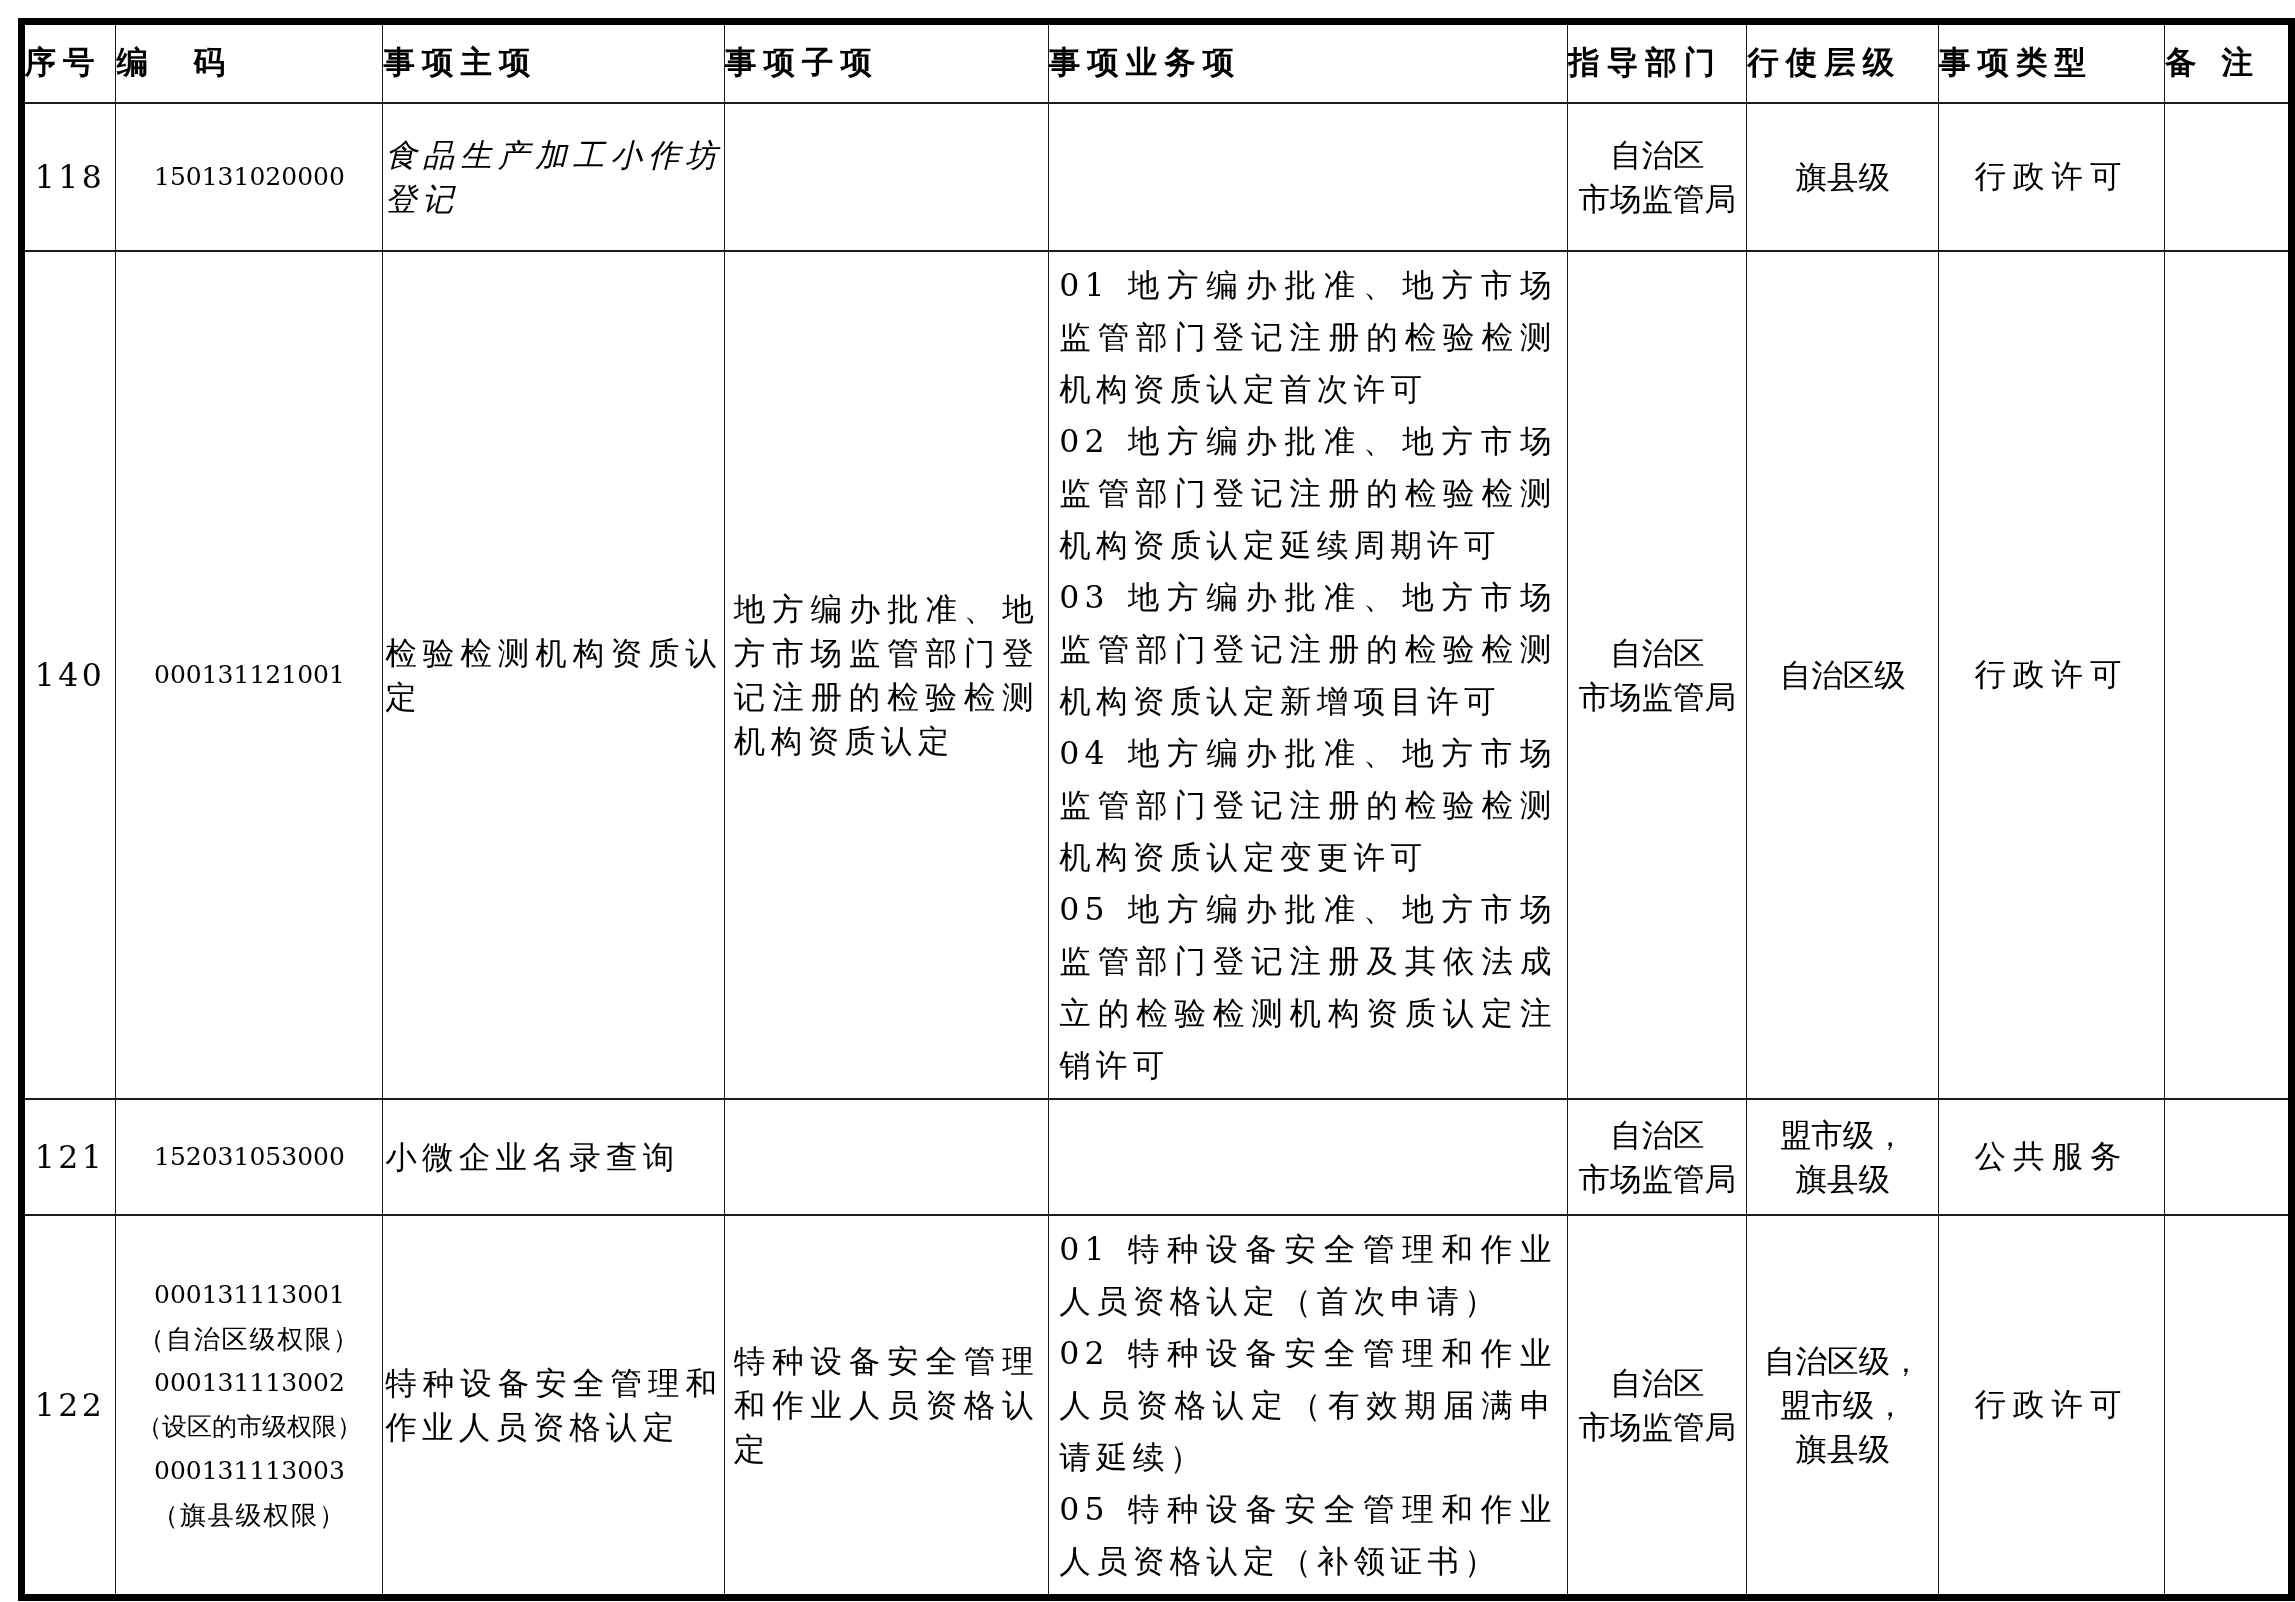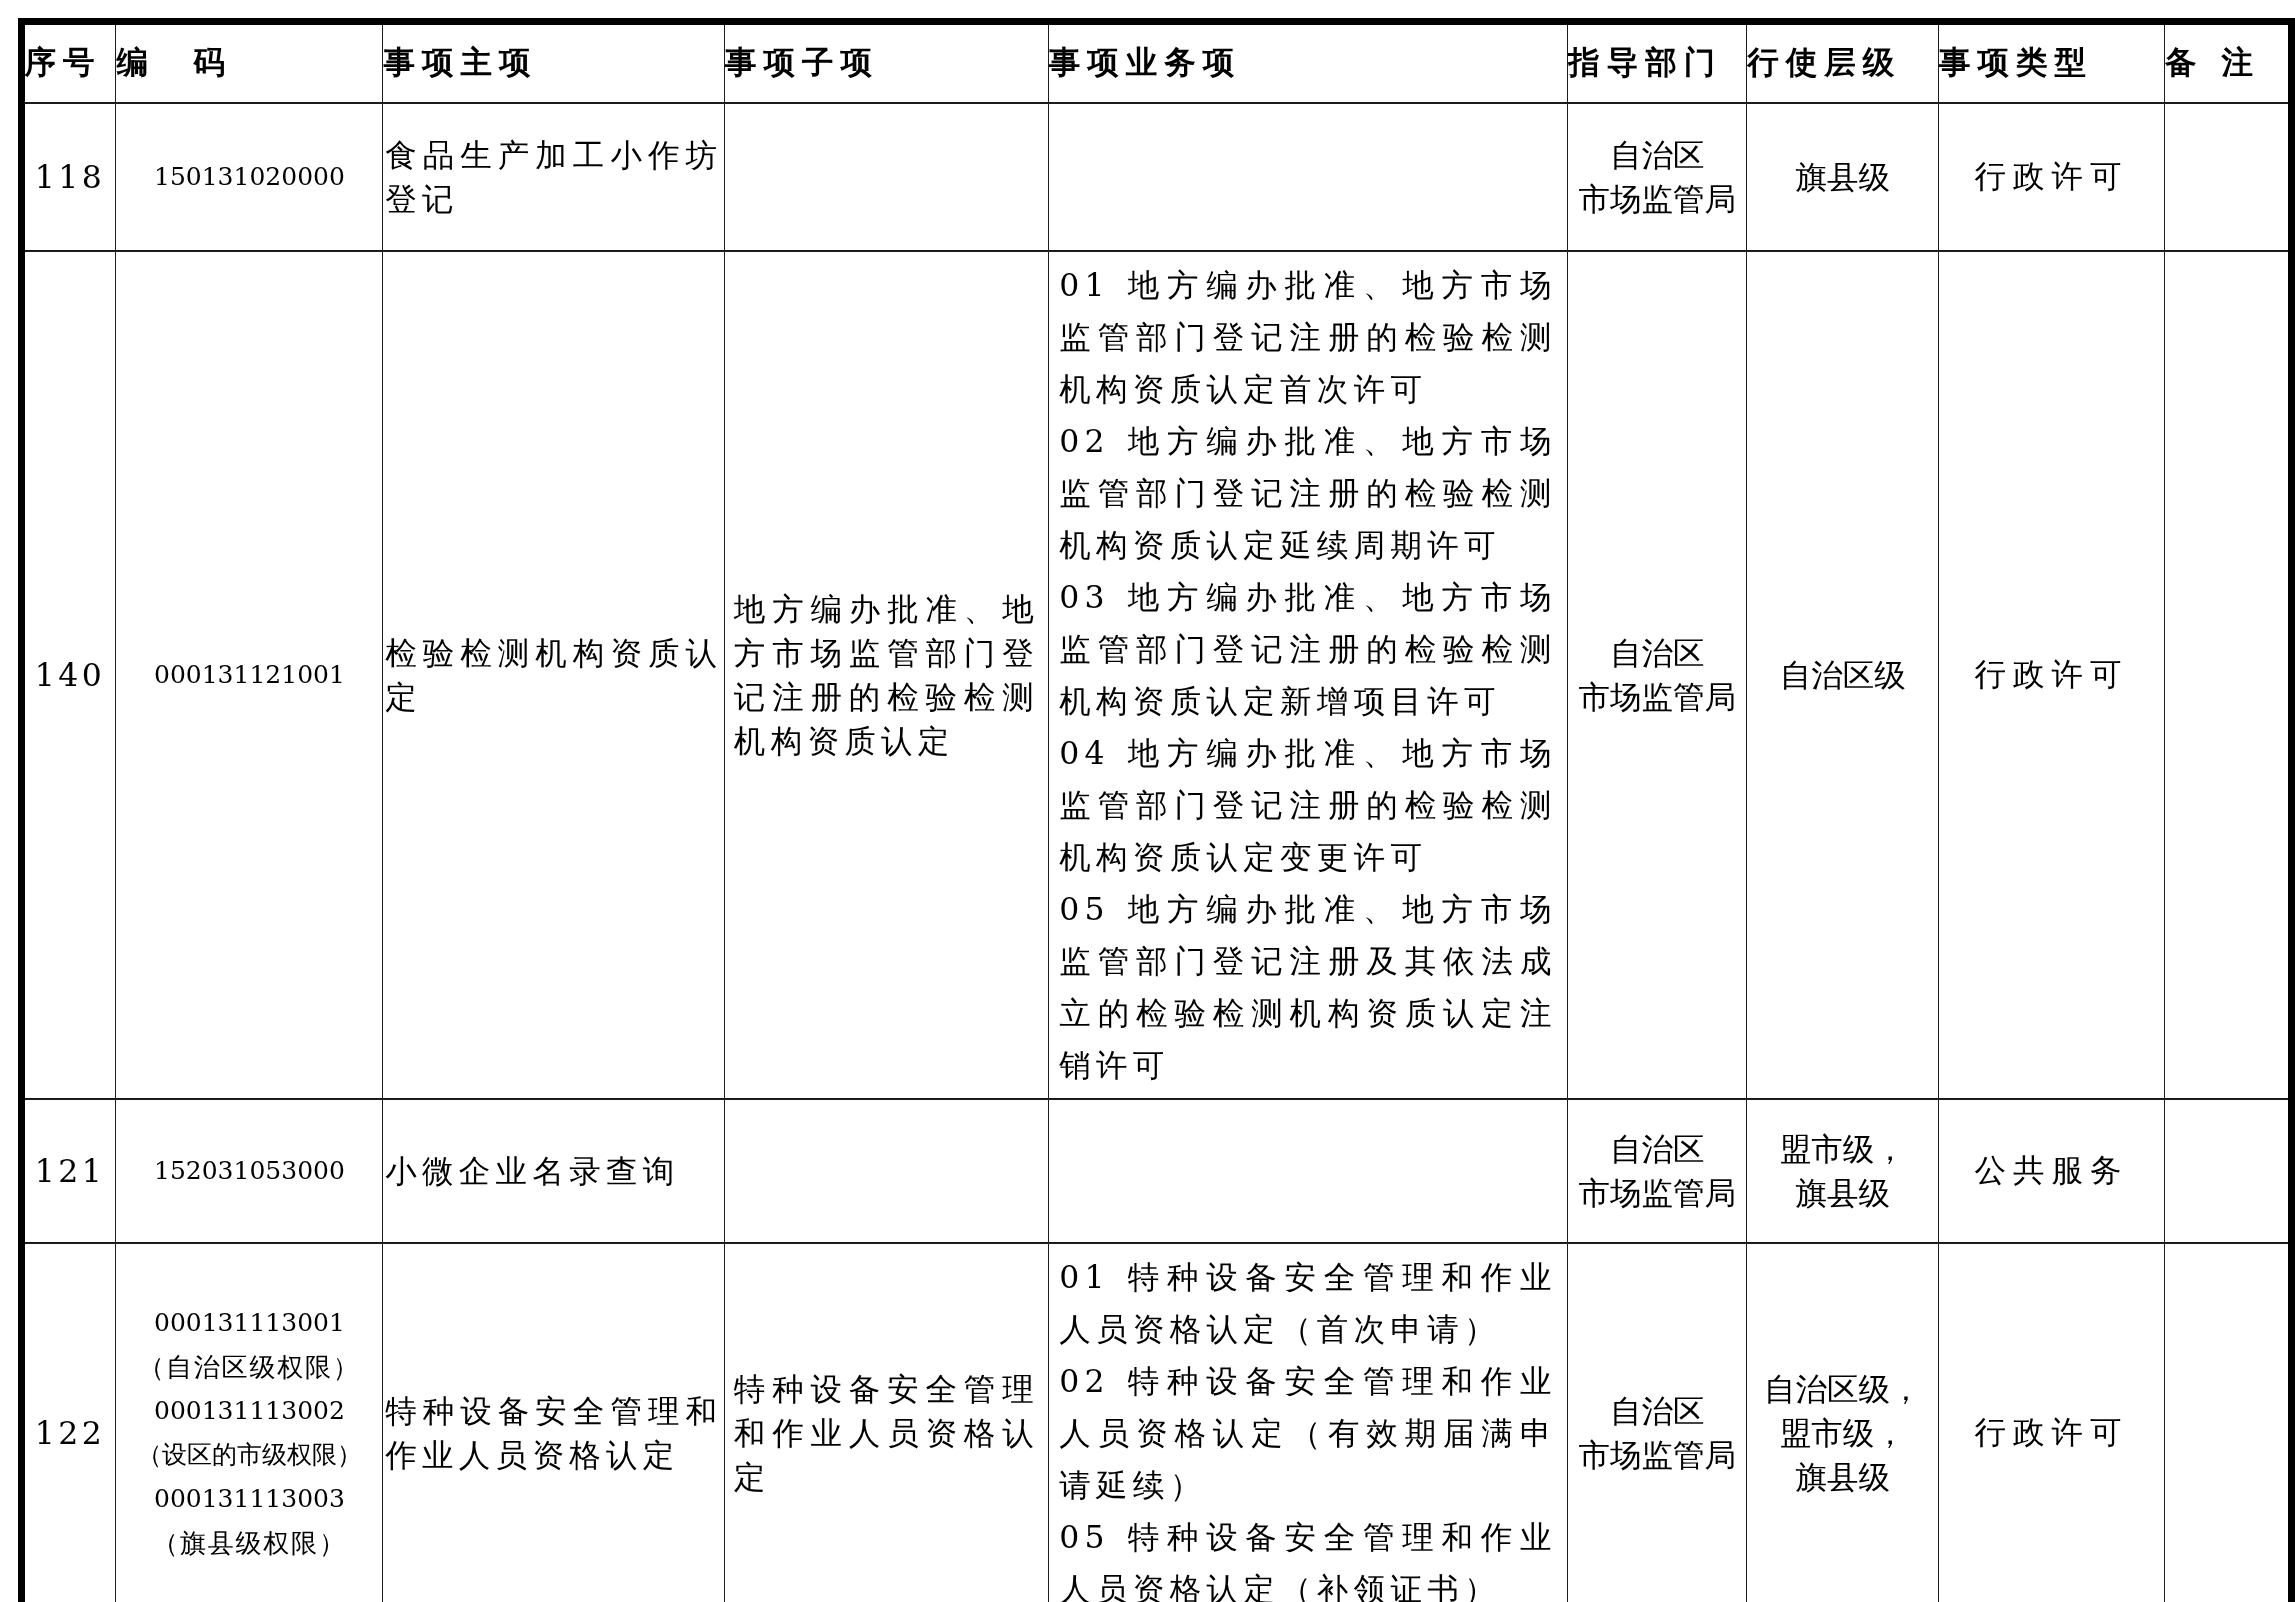--- a/index.html
+++ b/index.html
@@ -72,21 +72,21 @@
         <th>备 注</th>
       </tr>
     </thead>
   <tbody>
       <tr style="height: 148px;">
         <td class="center seq">118</td>
         <td class="center">
           <div class="code-line tight">150131020000</div>
         </td>
         <td>
-          <div class="jtext" style="padding: 5.3px 1.8px;">食品生产加工小作坊登记</div>
+          <div class="jtext" style="padding: 5.3px 1.8px; font-style: italic;">食品生产加工小作坊登记</div>
         </td>
         <td></td>
         <td class="biz"></td>
         <td class="center">
           <div class="stack-line">自治区</div>
           <div class="stack-line">市场监管局</div>
         </td>
         <td class="center">
           <div class="stack-line">旗县级</div>
         </td>
@@ -114,21 +114,21 @@
         <td class="center">
           <div class="stack-line">自治区</div>
           <div class="stack-line">市场监管局</div>
         </td>
         <td class="center">
           <div class="stack-line">自治区级</div>
         </td>
         <td class="type-cell">行政许可</td>
         <td class="remark-cell"></td>
       </tr>
-      <tr style="height: 144px;">
+      <tr style="height: 116px;">
         <td class="center seq">121</td>
         <td class="center">
           <div class="code-line tight">152031053000</div>
         </td>
         <td>
           <div class="jtext" style="padding: 5.3px 1.8px;">小微企业名录查询</div>
         </td>
         <td></td>
         <td class="biz"></td>
         <td class="center">

